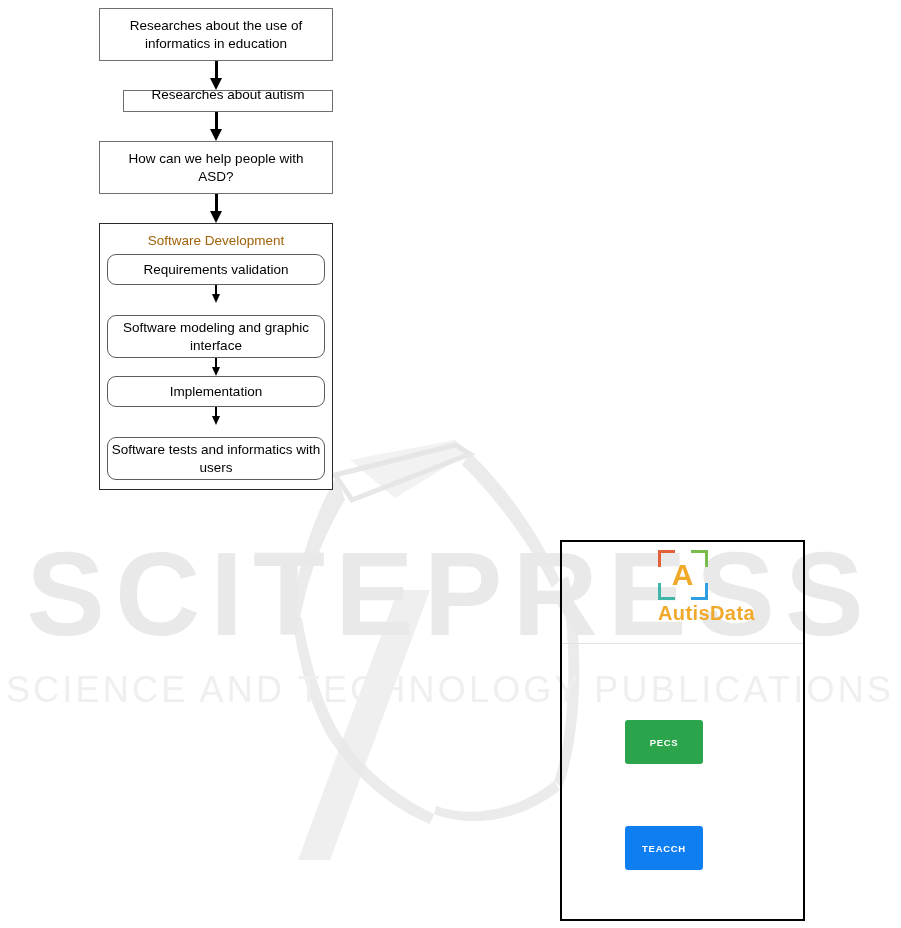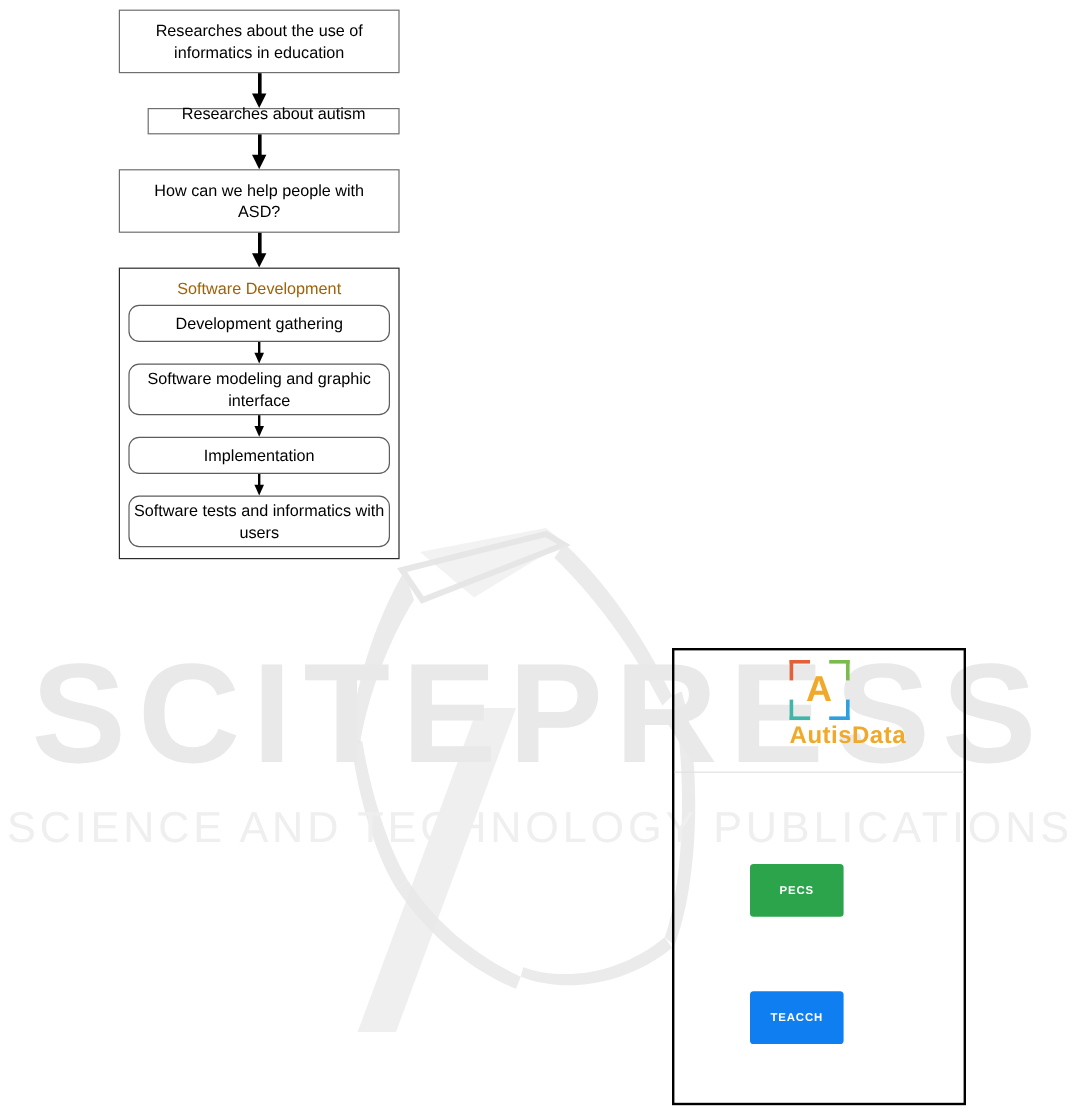--- a/index.html
+++ b/index.html
@@ -108,21 +108,21 @@
     background: #ffffff;
     text-align: center;
     font-size: 13.5px;
     line-height: 1.28;
     color: #000;
     display: flex;
     align-items: center;
     justify-content: center;
   }
   .fc-sub.s1 { height: 31px; }
-  .fc-sub.s2 { height: 43px; }
+  .fc-sub.s2 { height: 43px; margin-top: 12px; }
 
   
   #app-frame {
     position: absolute;
     left: 560px;
     top: 540px;
     width: 245px;
     height: 381px;
     border: 2px solid #000000;
     background: transparent;
@@ -247,21 +247,21 @@
     <div class="fc-box h2">
       <span>How can we help people with ASD?</span>
     </div>
 
     <div class="fc-arrow"></div>
 
     <div class="fc-group">
       <div class="fc-group-title">Software Development</div>
 
       <div class="fc-sub s1">
-        <span>Development gathering</span>
+        <span>Requirements validation</span>
       </div>
 
       <div class="fc-arrow small"></div>
 
       <div class="fc-sub s2">
         <span>Software modeling and graphic interface</span>
       </div>
 
       <div class="fc-arrow small"></div>
 

